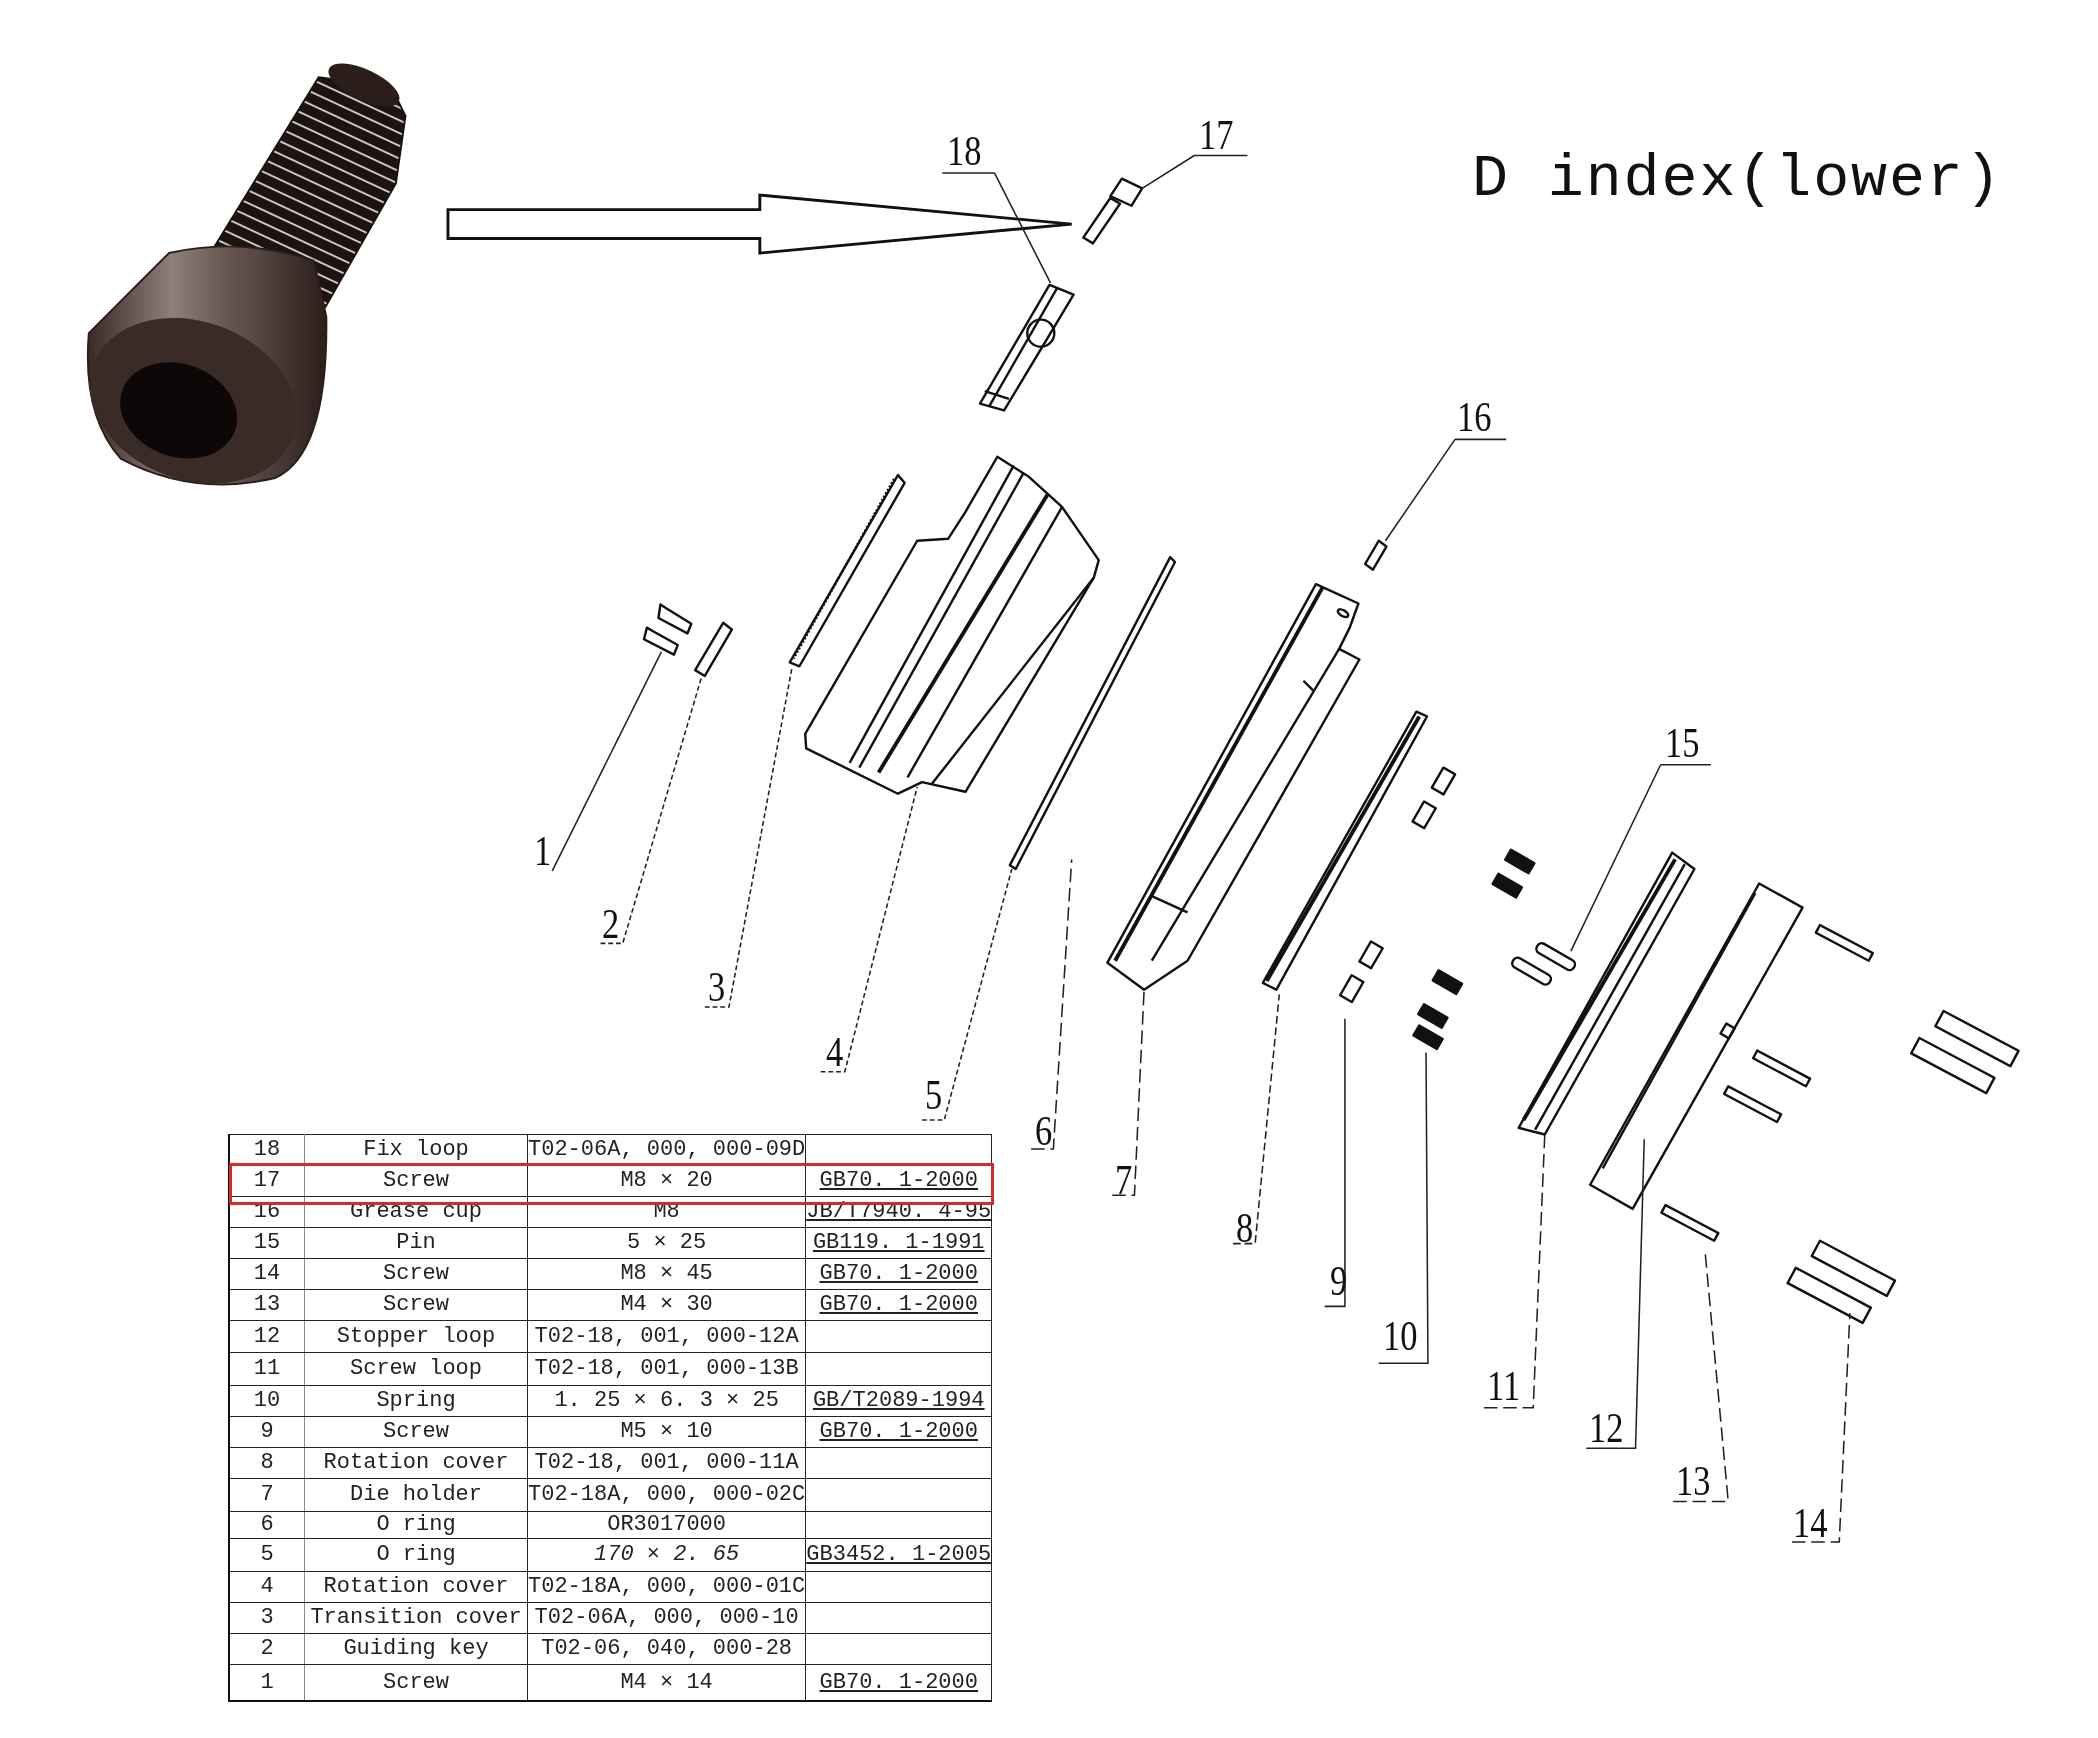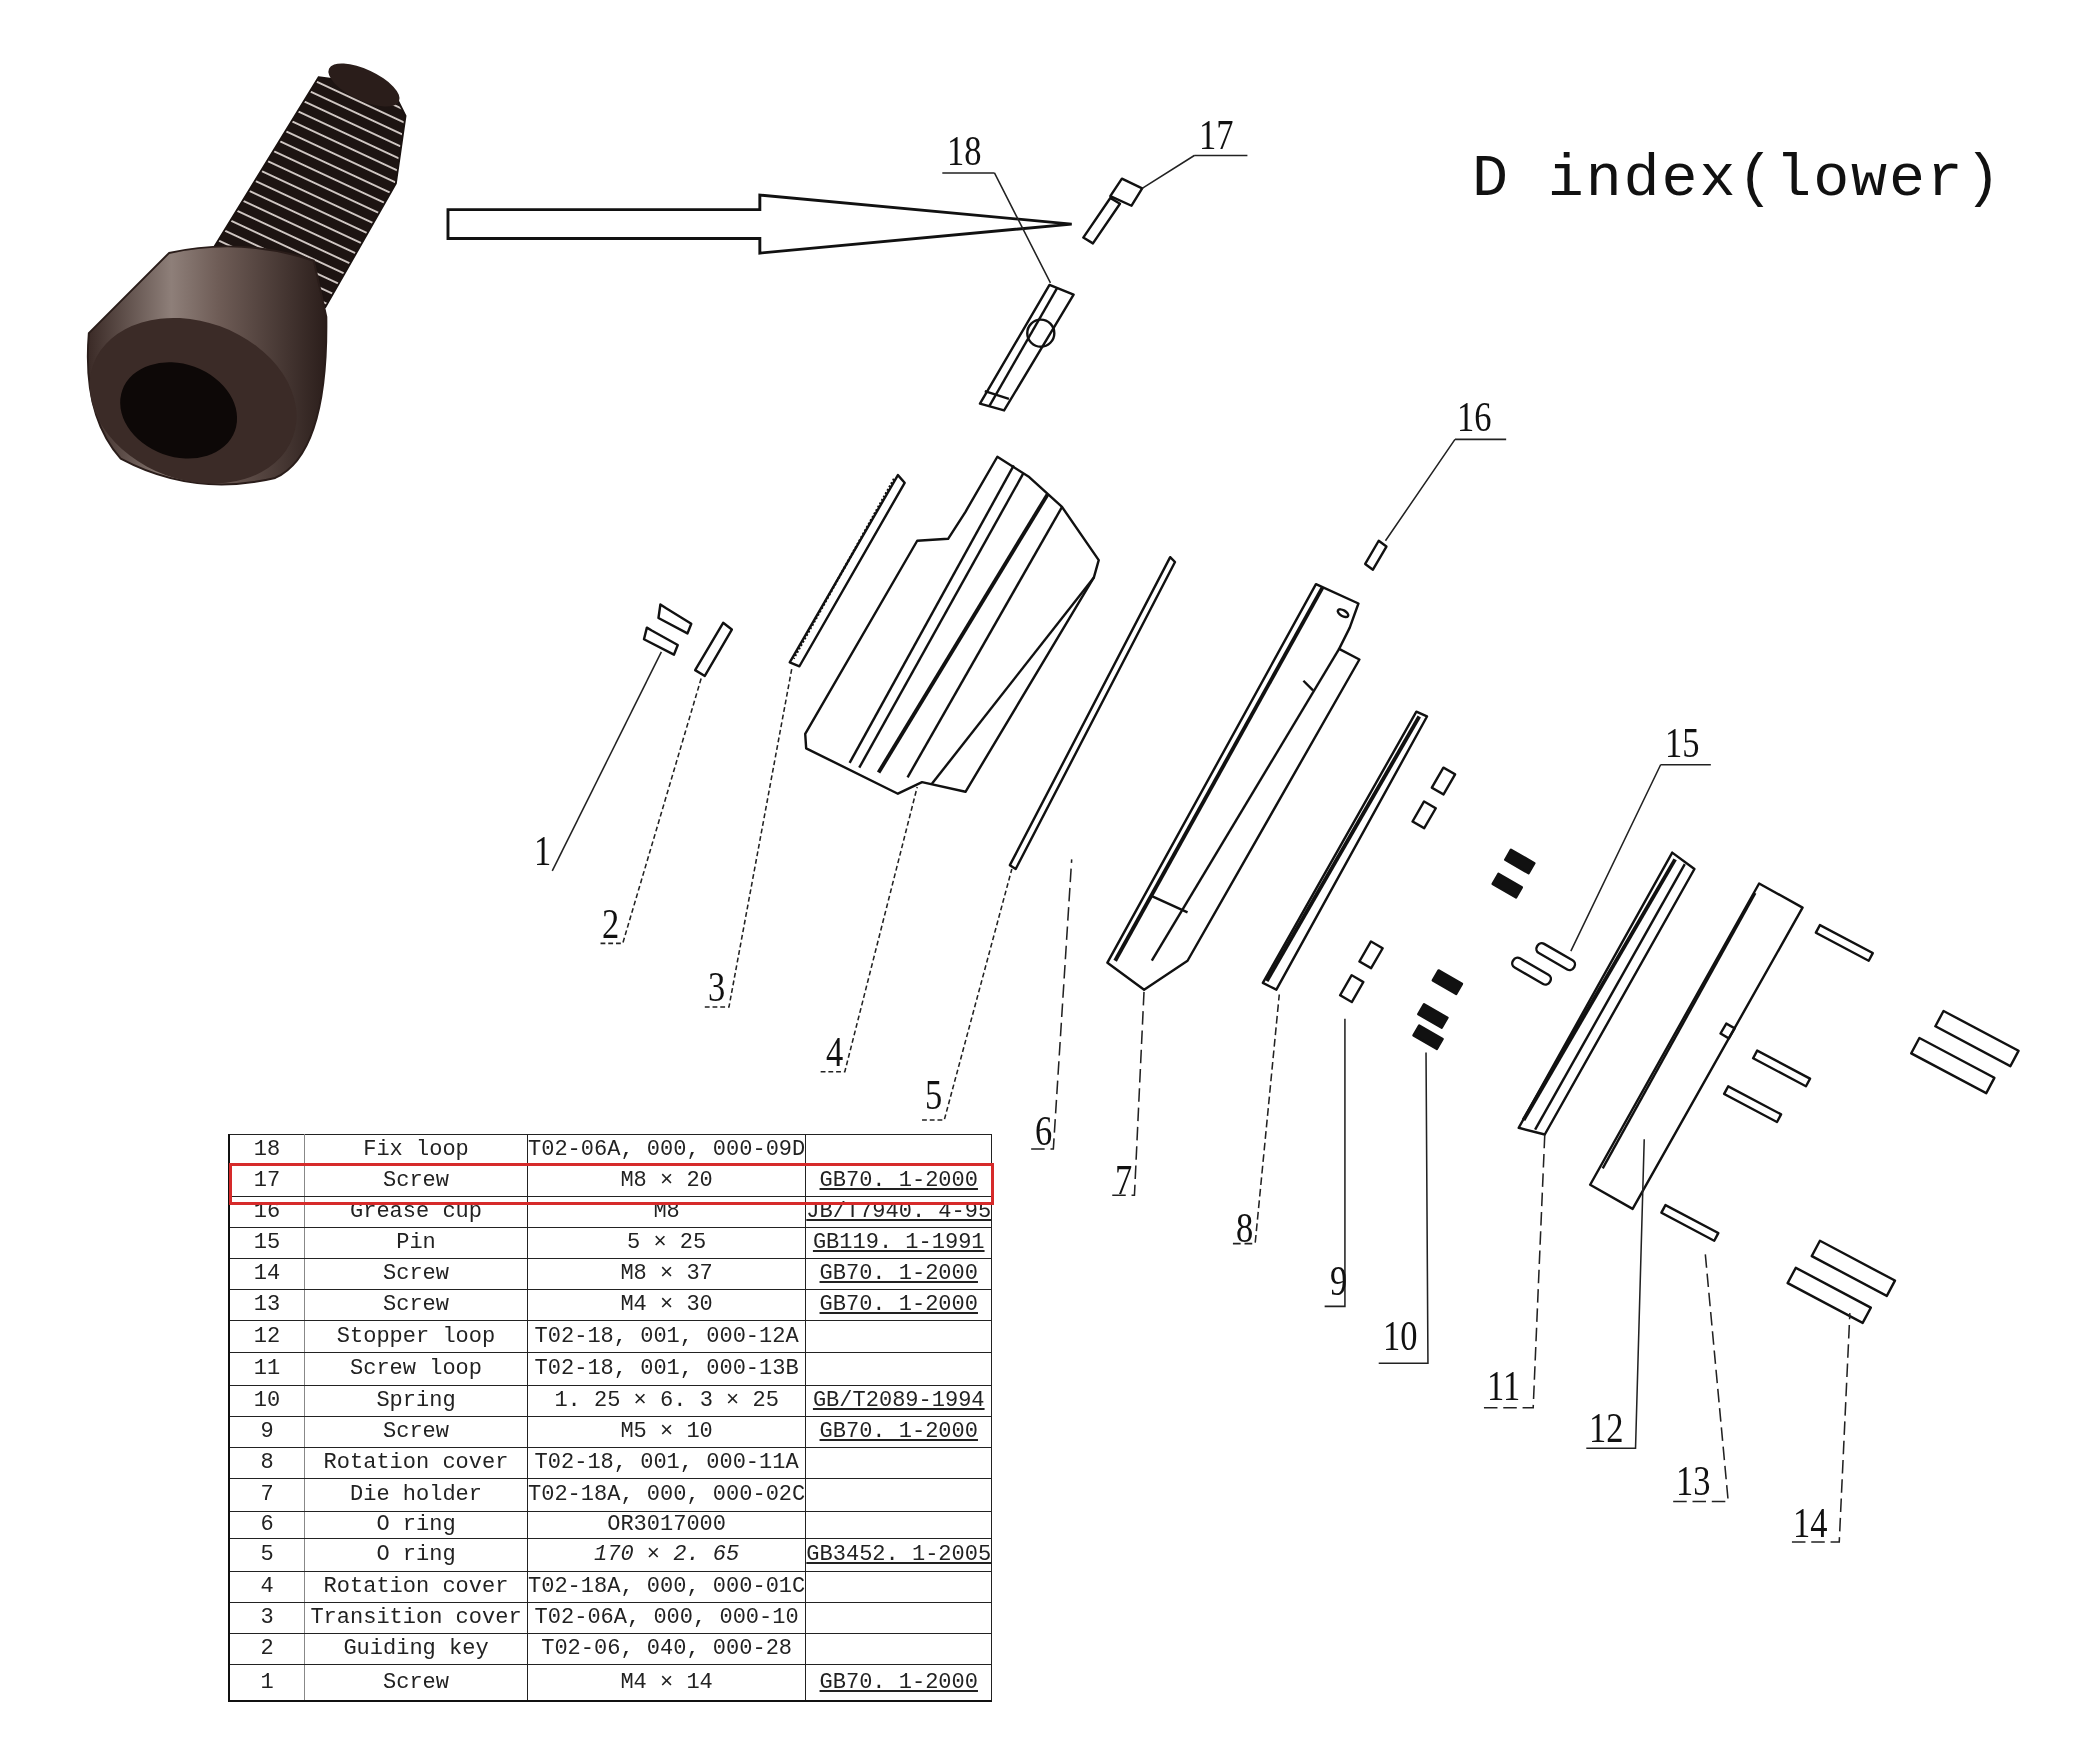--- a/index.html
+++ b/index.html
@@ -222,21 +222,21 @@
       </tr>
       <tr>
         <td class="c1">15</td>
         <td class="c2">Pin</td>
         <td class="c3">5 × 25</td>
         <td class="c4">GB119. 1-1991</td>
       </tr>
       <tr>
         <td class="c1">14</td>
         <td class="c2">Screw</td>
-        <td class="c3">M8 × 37</td>
+        <td class="c3">M8 × 45</td>
         <td class="c4">GB70. 1-2000</td>
       </tr>
       <tr>
         <td class="c1">13</td>
         <td class="c2">Screw</td>
         <td class="c3">M4 × 30</td>
         <td class="c4">GB70. 1-2000</td>
       </tr>
       <tr>
         <td class="c1" style="height: 31px; line-height: 31px;">12</td>

